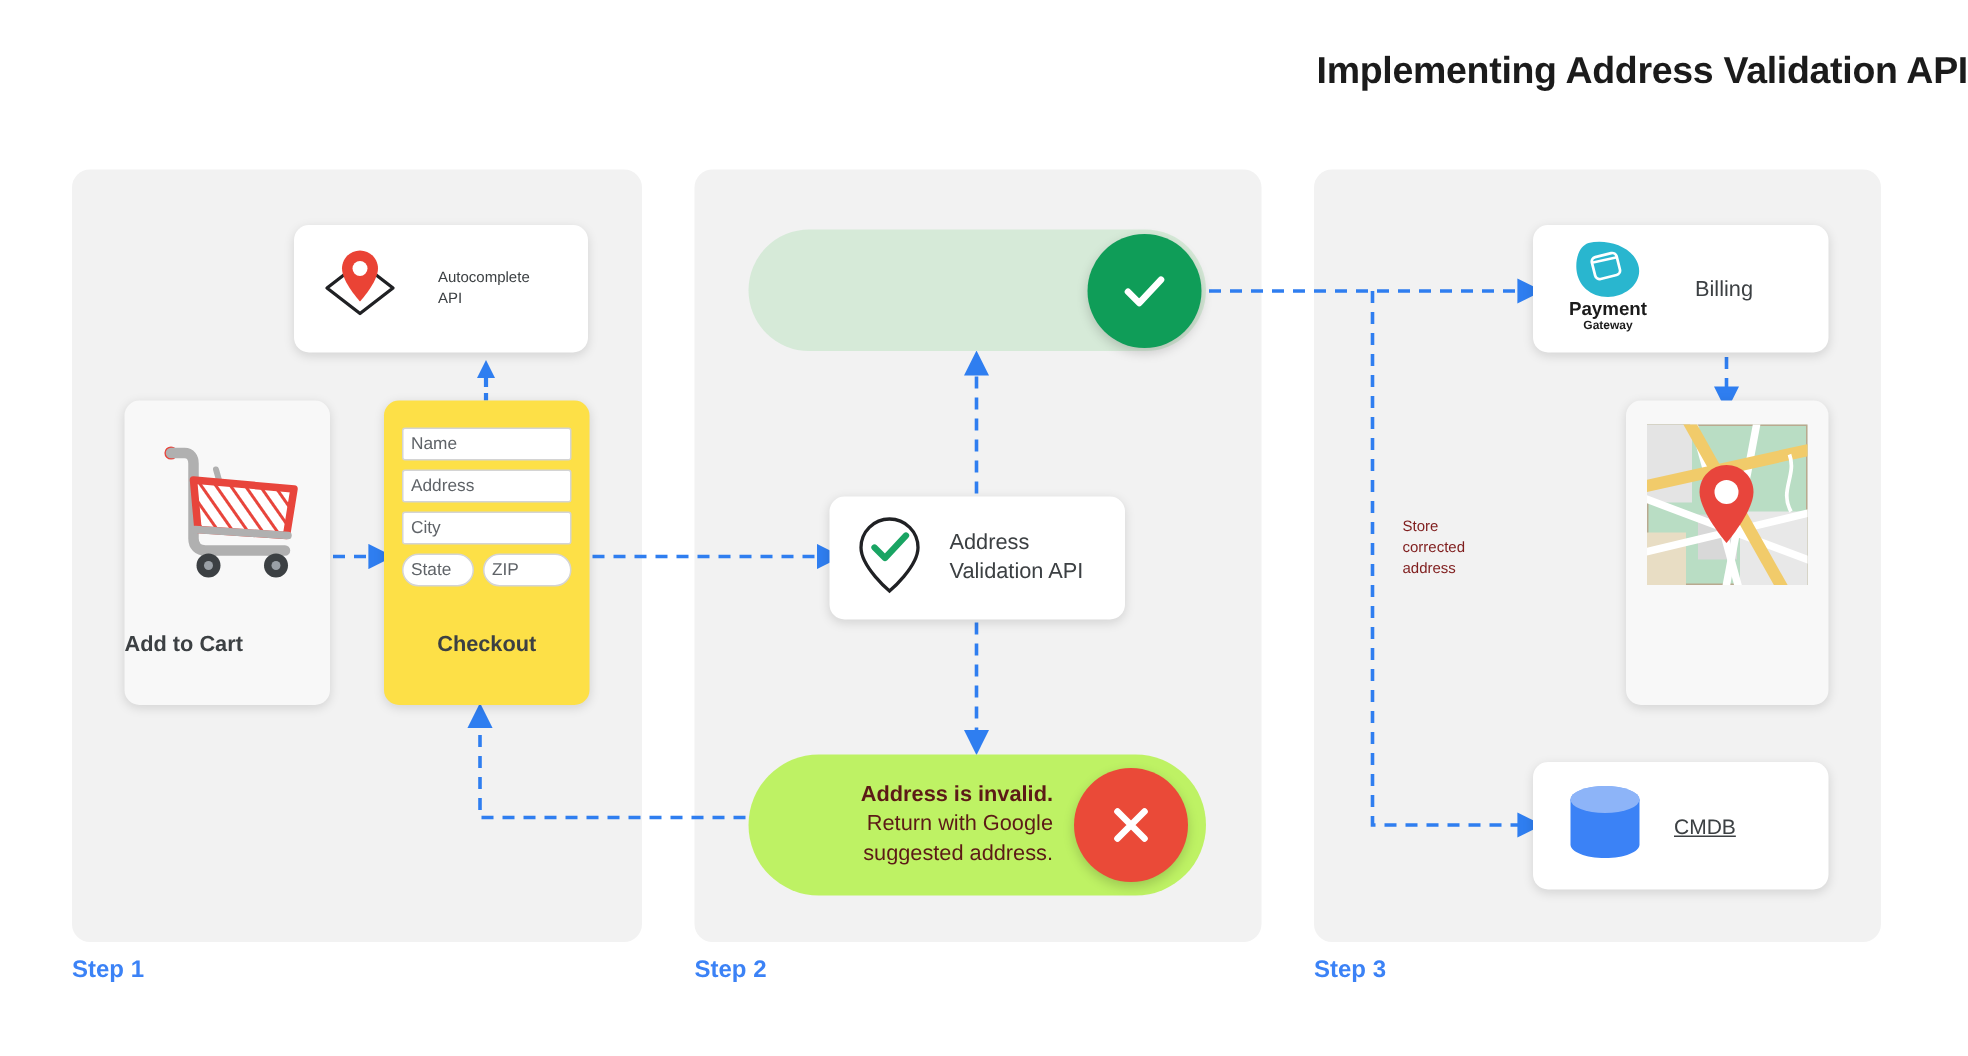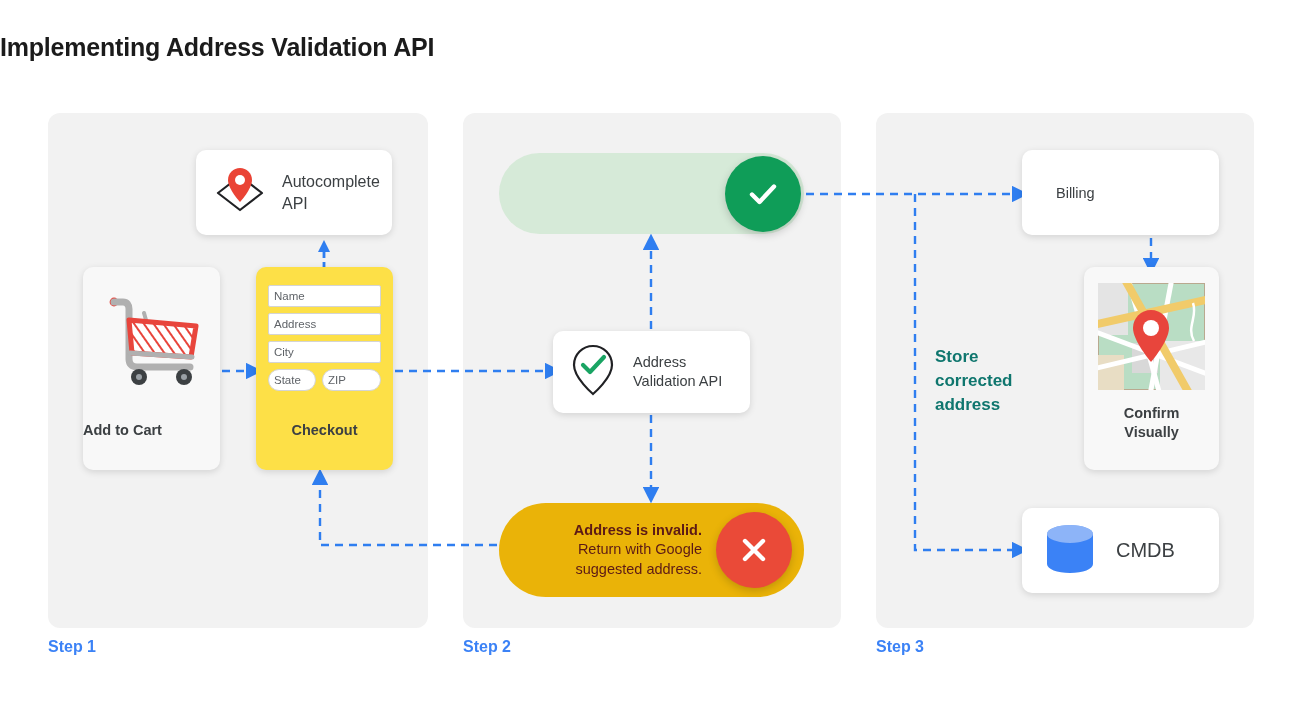--- a/index.html
+++ b/index.html
@@ -8,21 +8,21 @@
     background: #ffffff;
     font-family: "Liberation Sans", sans-serif;
     position: relative;
     overflow: hidden;
   }
 
   
   .page-title {
     position: absolute;
     top: 33px; left: 0; width: 1312px;
-    text-align: left;
+    text-align: right;
     font-size: 25px;
     font-weight: bold;
     color: #1b1b1b;
     letter-spacing: -0.2px;
   }
 
   
   .panel {
     position: absolute;
     background: #f2f2f2;
@@ -50,21 +50,21 @@
     border-radius: 10px;
     box-shadow: 0 2px 7px rgba(0,0,0,0.13);
   }
 
   
   #card-autocomplete {
     left: 196px; top: 150px; width: 196px; height: 85px;
     display: flex; align-items: center; padding-left: 12px;
   }
   #card-autocomplete .label {
-    font-size: 16px; color: #3c4043; line-height: 1.32; margin-left: 10px;
+    font-size: 10px; color: #3c4043; line-height: 1.32; margin-left: 20px;
   }
 
   #card-addtocart {
     left: 83px; top: 267px; width: 137px; height: 203px;
     display: flex; flex-direction: column; align-items: center;
     justify-content: flex-start; padding-top: 18px;
     background: #f8f8f8;
   }
   #card-addtocart .caption {
     position: absolute; bottom: 32px; left: 0; width: 100%;
@@ -101,21 +101,21 @@
     position: absolute;
     border-radius: 48px;
     display: flex; align-items: center; justify-content: flex-end;
   }
   #pill-valid {
     left: 499px; top: 153px; width: 305px; height: 81px;
     background: #d6ead8;
   }
   #pill-invalid {
     left: 499px; top: 503px; width: 305px; height: 94px;
-    background: #eab308;
+    background: #bef264;
   }
   .pill-text { text-align: right; padding-right: 14px; line-height: 1.32; }
   #pill-valid .pill-text { color: #1e4620; font-size: 14.5px; }
   #pill-invalid .pill-text { color: #5c1a16; font-size: 14.5px; }
   .pill-text .strong { font-weight: bold; display: block; }
 
   .status-circle {
     width: 76px; height: 76px; border-radius: 50%;
     display: flex; align-items: center; justify-content: center;
     flex: 0 0 auto;
@@ -147,26 +147,26 @@
   #card-confirm .caption {
     position: absolute; bottom: 28px; left: 0; width: 100%;
     text-align: center; font-size: 14.5px; font-weight: bold;
     color: #3c4043; line-height: 1.3;
   }
 
   #card-cmdb {
     left: 1022px; top: 508px; width: 197px; height: 85px;
     display: flex; align-items: center; padding-left: 22px;
   }
-  #card-cmdb .label { font-size: 20px; color: #3c4043; margin-left: 20px; }
+  #card-cmdb .label { font-size: 14px; color: #3c4043; margin-left: 20px; text-decoration: underline; }
 
   #store-note {
     position: absolute;
     left: 935px; top: 345px; width: 95px;
-    font-size: 17px; font-weight: bold; color: #0f766e;
+    font-size: 10px; font-weight: normal; color: #7f1d1d;
     line-height: 1.42;
   }
 
   
   #connectors {
     position: absolute; left: 0; top: 0;
     width: 1312px; height: 704px;
     pointer-events: none;
   }
 </style>
@@ -284,20 +284,29 @@
     <span>suggested address.</span>
   </div>
   <div class="status-circle" id="circle-invalid">
     <svg width="40" height="40" viewBox="0 0 40 40">
       <path d="M11,11 L29,29 M29,11 L11,29" fill="none" stroke="#ffffff" stroke-width="4.4" stroke-linecap="round"></path>
     </svg>
   </div>
 </div>
 
 <div class="card" id="card-billing">
+  <span>
+    <svg width="74" height="64" viewBox="0 0 74 64">
+      <path d="M21,4 C33,1 50,6 54,18 C58,30 46,40 34,40 C22,40 14,32 13,22 C12.2,14 15,6 21,4 Z" fill="#29b6cf"></path>
+      <rect x="24" y="12" width="17" height="15" rx="3" fill="none" stroke="#ffffff" stroke-width="1.8" transform="rotate(-14 32 19)"></rect>
+      <line x1="24" y1="17" x2="40" y2="13.5" stroke="#ffffff" stroke-width="1.6"></line>
+      <text x="34" y="52" font-family="Liberation Sans, sans-serif" font-size="12.5" font-weight="bold" fill="#1b1b1b" text-anchor="middle">Payment</text>
+      <text x="34" y="61" font-family="Liberation Sans, sans-serif" font-size="8" font-weight="bold" fill="#1b1b1b" text-anchor="middle">Gateway</text>
+    </svg>
+  </span>
   <span class="label">Billing</span>
 </div>
 
 <div class="card" id="card-confirm">
   <span>
     <svg width="107" height="107" viewBox="0 0 107 107">
       <rect x="0" y="0" width="107" height="107" fill="#b9ddc4" stroke="#b9a98f" stroke-width="2"></rect>
       <rect x="0" y="0" width="30" height="52" fill="#e4e4e4"></rect>
       <rect x="62" y="58" width="45" height="49" fill="#e8e8e8"></rect>
       <rect x="0" y="72" width="26" height="35" fill="#e8ddc4"></rect>
@@ -312,23 +321,20 @@
         <line x1="-5" y1="42" x2="112" y2="16"></line>
         <line x1="26" y1="-5" x2="92" y2="112"></line>
       </g>
       <g stroke="#ffffff" stroke-width="2.5" fill="none">
         <path d="M95,20 C100,34 88,44 96,58"></path>
       </g>
       <path d="M53,27 C43,27 35,35 35,45 C35,58 53,79 53,79 C53,79 71,58 71,45 C71,35 63,27 53,27 Z" fill="#e8453c"></path>
       <circle cx="53" cy="45" r="8" fill="#ffffff"></circle>
     </svg>
   </span>
-  <div class="caption">
-    <span>Confirm</span><br><span>Visually</span>
-  </div>
 </div>
 
 <div class="card" id="card-cmdb">
   <span>
     <svg width="52" height="54" viewBox="0 0 52 54">
       <ellipse cx="26" cy="12" rx="23" ry="9" fill="#7aa9f7"></ellipse>
       <path d="M3,12 L3,42 C3,47 13,51 26,51 C39,51 49,47 49,42 L49,12 Z" fill="#3b82f6"></path>
       <ellipse cx="26" cy="12" rx="23" ry="9" fill="#8db4f8"></ellipse>
     </svg>
   </span>

